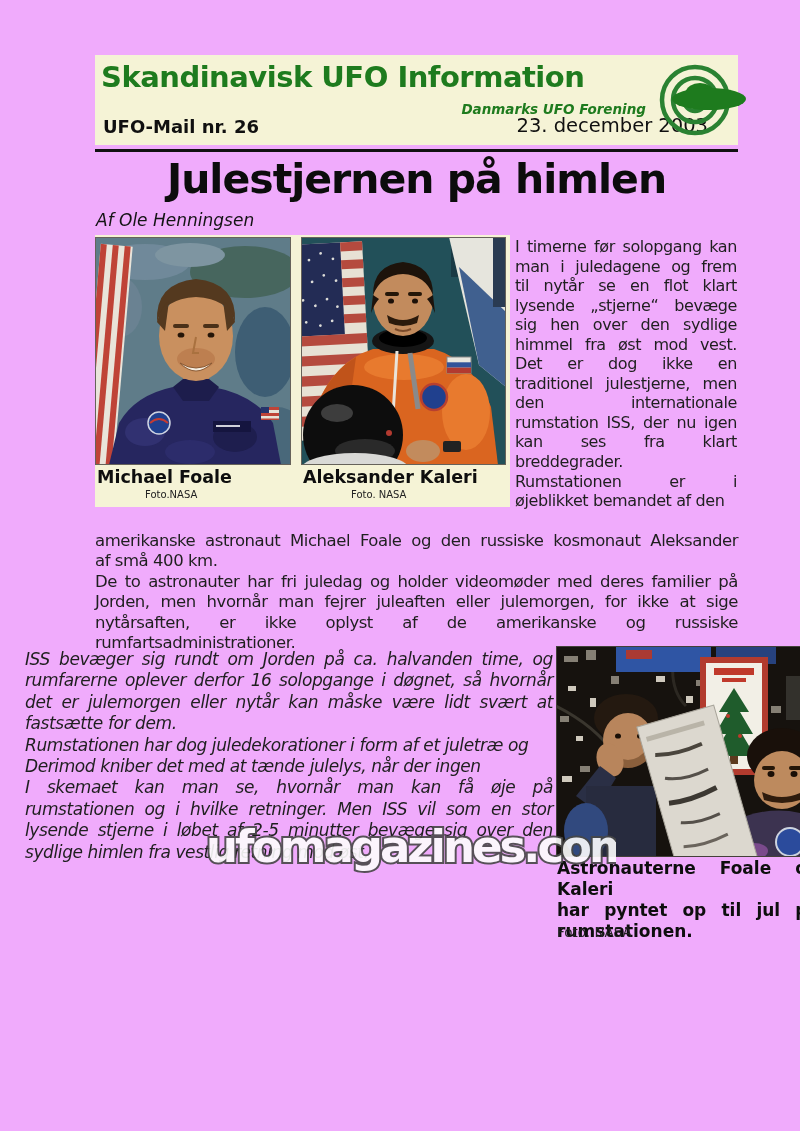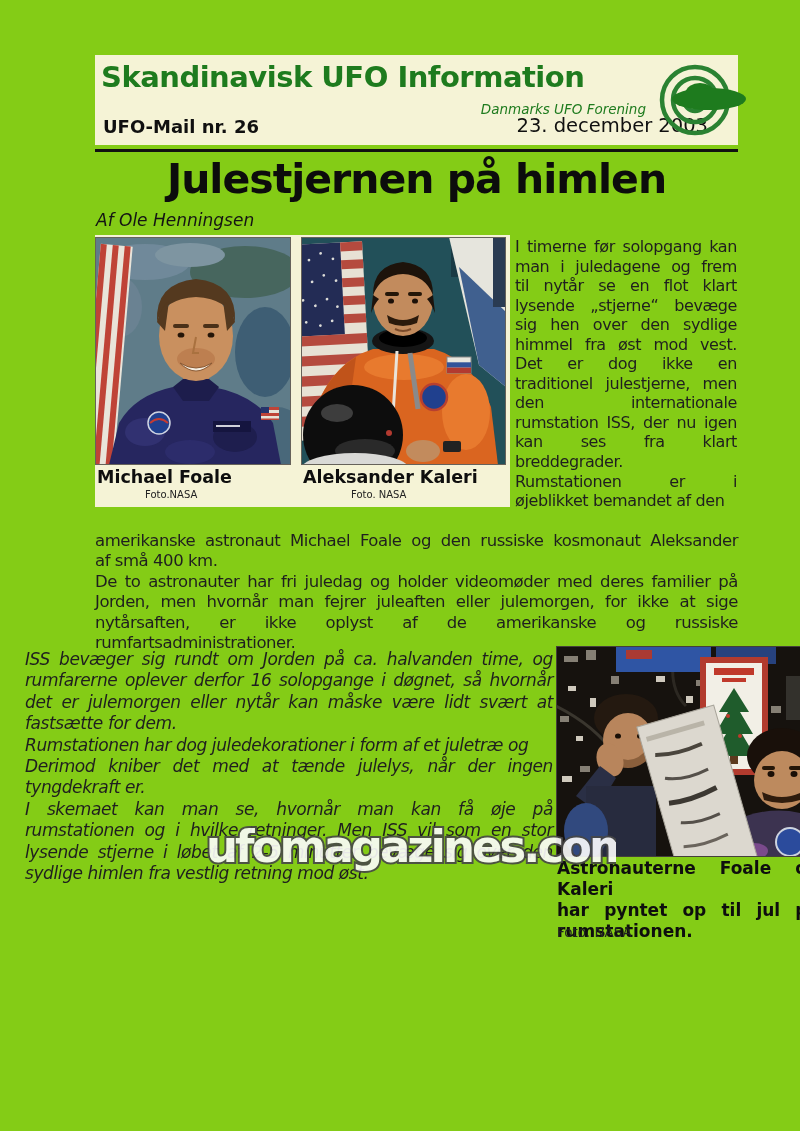--- a/index.html
+++ b/index.html
@@ -1,27 +1,27 @@
 <!DOCTYPE html>
 <html><head>
 <meta charset="utf-8">
 <style>
   html,body { margin:0; padding:0; background:#ffffff; }
   #page {
     position:relative; width:800px; height:1131px; margin:0 auto;
-    background:#84cc16; overflow:hidden;
+    background:#f0abfc; overflow:hidden;
     font-family:"DejaVu Sans","Liberation Sans",sans-serif;
     color:#1c1c1c;
   }
   .abs { position:absolute; }
 
   
   .masthead { left:95px; top:55px; width:643px; height:90px; background:#f5f3d6; }
   .m-title { left:6px; top:5px; font-size:29px; font-weight:bold; color:#1e7b1e; letter-spacing:-0.5px; white-space:nowrap; }
-  .m-org   { right:92px; top:46px; font-size:13.5px; font-weight:normal; font-style:italic; color:#1e7b1e; white-space:nowrap; }
+  .m-org   { right:92px; top:46px; font-size:13.5px; font-weight:bold; font-style:italic; color:#1e7b1e; white-space:nowrap; }
   .m-issue { left:8px; top:61px; font-size:18px; font-weight:bold; color:#101010; white-space:nowrap; }
   .m-date  { right:30px; top:59px; font-size:19.5px; color:#101010; white-space:nowrap; }
   .m-logo  { left:560px; top:0px; width:92px; height:90px; }
 
   .rule { left:95px; top:149px; width:643px; height:3px; background:#111; }
 
   .headline { left:95px; top:155px; width:643px; text-align:center;
     font-size:41px; font-weight:700; color:#0c0c0c; letter-spacing:-1px; white-space:nowrap; }
   .byline { left:96px; top:210px; font-size:17px; font-style:italic; color:#141414; }
 
@@ -237,21 +237,20 @@
         <div class="tline">ISS bevæger sig rundt om Jorden på ca. halvanden time, og</div>
         <div class="tline">rumfarerne oplever derfor 16 solopgange i døgnet, så hvornår</div>
         <div class="tline">det er julemorgen eller nytår kan måske være lidt svært at</div>
         <div class="tline">fastsætte for dem.</div>
       </div>
     <div class="para">
         <div class="tline">Rumstationen har dog juledekorationer i form af et juletræ og</div>
       </div>
     <div class="para">
         <div class="tline">Derimod kniber det med at tænde julelys, når der ingen</div>
-        <div class="tline">tyngdekraft er.</div>
       </div>
     <div class="para">
         <div class="tline">I skemaet kan man se, hvornår man kan få øje på</div>
         <div class="tline">rumstationen og i hvilke retninger. Men ISS vil som en stor</div>
         <div class="tline">lysende stjerne i løbet af 2-5 minutter bevæge sig over den</div>
         <div class="tline">sydlige himlen fra vestlig retning mod øst.</div>
       </div>
   </div>
 
   <div class="abs iss-photo">

